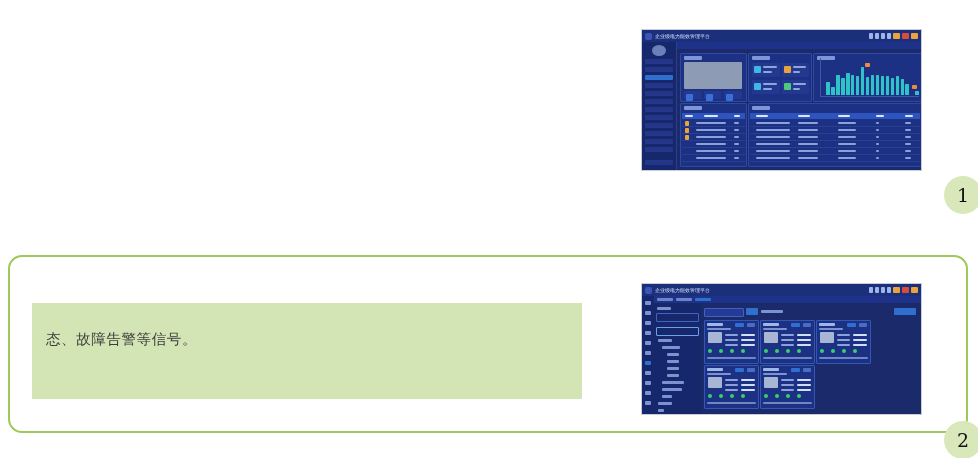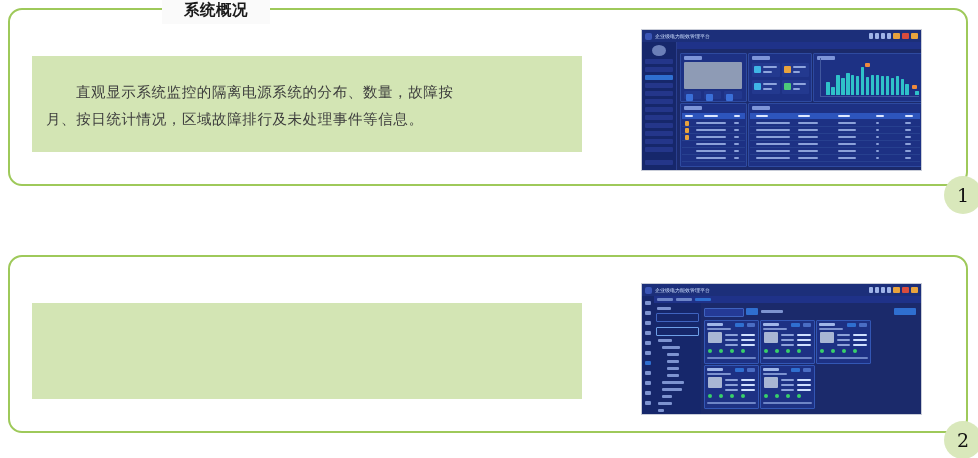--- a/index.html
+++ b/index.html
@@ -199,29 +199,20 @@
   .t-tree .ti { position: absolute; height: 3px; background: #7d93d0; border-radius: 1px; }
   .t-tree .box { position: absolute; left: 2px; right: 2px; height: 7px; border: 1px solid #3f63bf; border-radius: 1px; }
   .t-filter { position: absolute; background: #243a96; border: 1px solid #3f63bf; border-radius: 1px; }
   .t-btn { position: absolute; background: #2f6fd0; border-radius: 1px; }
 </style>
 </head>
 <body>
 
 <div class="page">
 
-  <div class="feature-card card-1">
-
-    <div class="card-title">系统概况</div>
-
-    <div class="desc-panel">
-      <div class="desc-line indent">直观显示系统监控的隔离电源系统的分布、数量，故障按</div>
-      <div class="desc-line">月、按日统计情况，区域故障排行及未处理事件等信息。</div>
-    </div>
-  </div>
 
   <div class="badge badge-1">1</div>
 
   <div class="shot shot-1">
     <div class="shot-inner">
 
       <div class="t-topbar">
         <div class="t-logo"></div>
         <div class="t-title">企业级电力能效管理平台</div>
         <div class="t-toolicons">
@@ -412,20 +403,21 @@
         </div>
       </div>
 
     </div>
   </div>
 
   <div class="feature-card card-2">
 
 
     <div class="desc-panel">
+      <div class="desc-line">态、故障告警等信号。</div>
     </div>
   </div>
 
   <div class="badge badge-2">2</div>
 
   <div class="shot shot-2">
     <div class="shot-inner">
 
       <div class="t-topbar">
         <div class="t-logo"></div>

